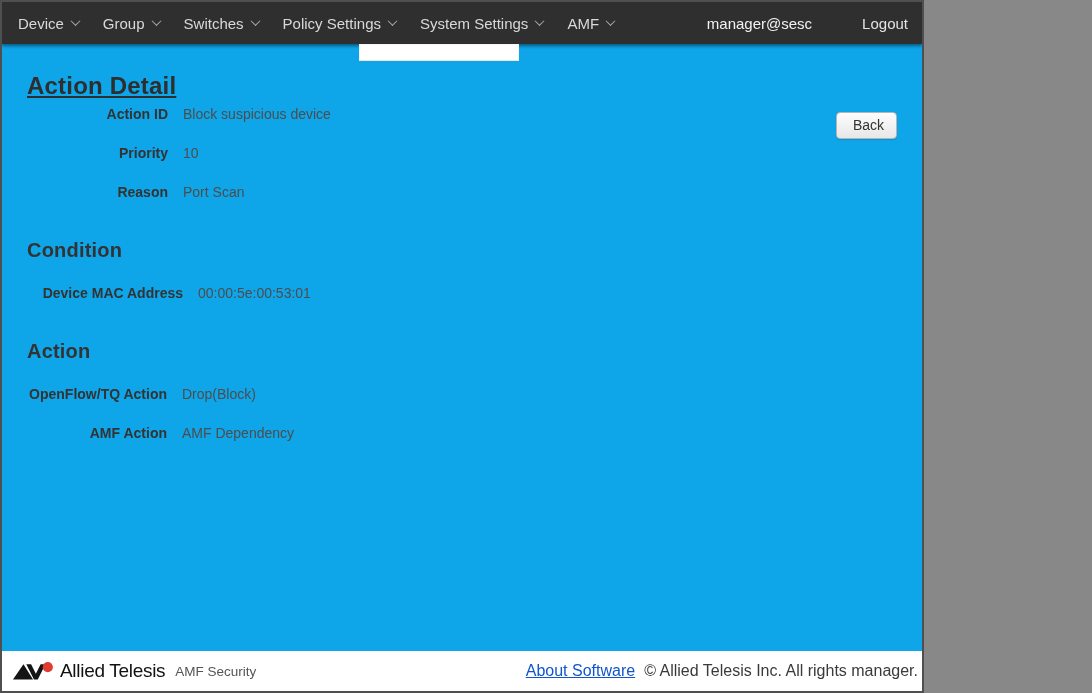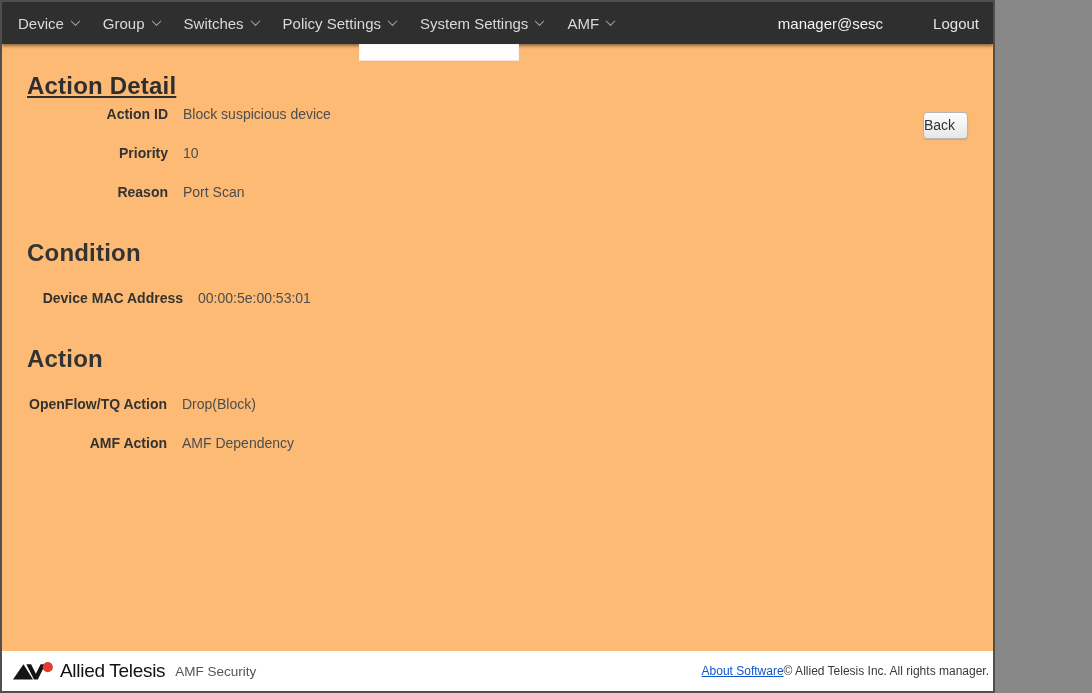--- a/index.html
+++ b/index.html
@@ -1,23 +1,23 @@
 <!DOCTYPE html>
 <html><head>
 <meta charset="utf-8">
 <style>
   * { box-sizing: border-box; margin: 0; padding: 0; }
   html, body { background: #888; }
   body { font-family: "Liberation Sans", "DejaVu Sans", sans-serif; }
 
   .window {
     position: relative;
-    width: 995px;
+    width: 924px;
     height: 693px;
-    background: #fdba74;
+    background: #0ea5e9;
     border: 2px solid #4f4f4f;
     overflow: hidden;
   }
 
   
   .navbar {
     position: relative;
     height: 42px;
     background: #2f2f2f;
     display: flex;
@@ -70,21 +70,21 @@
     font-weight: 700;
     color: #2e2e2e;
     letter-spacing: 0.2px;
     margin-bottom: 6px;
     text-decoration: underline;
   }
   .back-button {
     position: absolute;
     top: 68px;
     right: 25px;
-    padding: 4px 12px 5px 0;
+    padding: 4px 12px 5px 16px;
     font-family: inherit;
     font-size: 14px;
     color: #333;
     background: linear-gradient(#fdfdfd, #e7e7e7);
     border: 1px solid #b5b5b5;
     border-radius: 4px;
     box-shadow: 0 1px 1px rgba(0,0,0,0.12);
     cursor: pointer;
   }
   .field-row { display: flex; align-items: flex-start; margin-bottom: 23px; }
@@ -94,21 +94,21 @@
     font-weight: 700;
     font-size: 14px;
     color: #333;
     white-space: nowrap;
   }
   .field-value { margin-left: 15px; font-size: 14px; color: #4d4d4d; white-space: nowrap; }
   .w141 .field-label { width: 141px; }
   .w156 .field-label { width: 156px; }
   .w140 .field-label { width: 140px; }
   .section-heading {
-    font-size: 24px;
+    font-size: 20px;
     font-weight: 600;
     color: #333;
     margin: 39px 0 23px 0;
     letter-spacing: 0.2px;
   }
 
   
   .footer {
     position: absolute;
     left: 0; right: 0; bottom: 0;
@@ -121,21 +121,21 @@
   .footer-left { display: flex; align-items: center; }
   .logo-mark { display: block; }
   .brand-text {
     font-size: 19px;
     color: #111;
     margin-left: 6px;
     letter-spacing: -0.3px;
     white-space: nowrap;
   }
   .product-name { font-size: 13.5px; color: #555; margin-left: 10px; white-space: nowrap; }
-  .footer-right { margin-left: auto; display: flex; align-items: center; font-size: 12px; }
+  .footer-right { margin-left: auto; display: flex; align-items: center; gap: 9px; font-size: 16px; }
   .about-link { color: #1155cc; text-decoration: underline; cursor: pointer; white-space: nowrap; }
   .copyright { color: #3a3a3a; white-space: nowrap; }
 </style>
 </head>
 <body>
 
 <div class="window">
 
   <nav class="navbar">
     <div class="nav-left">

